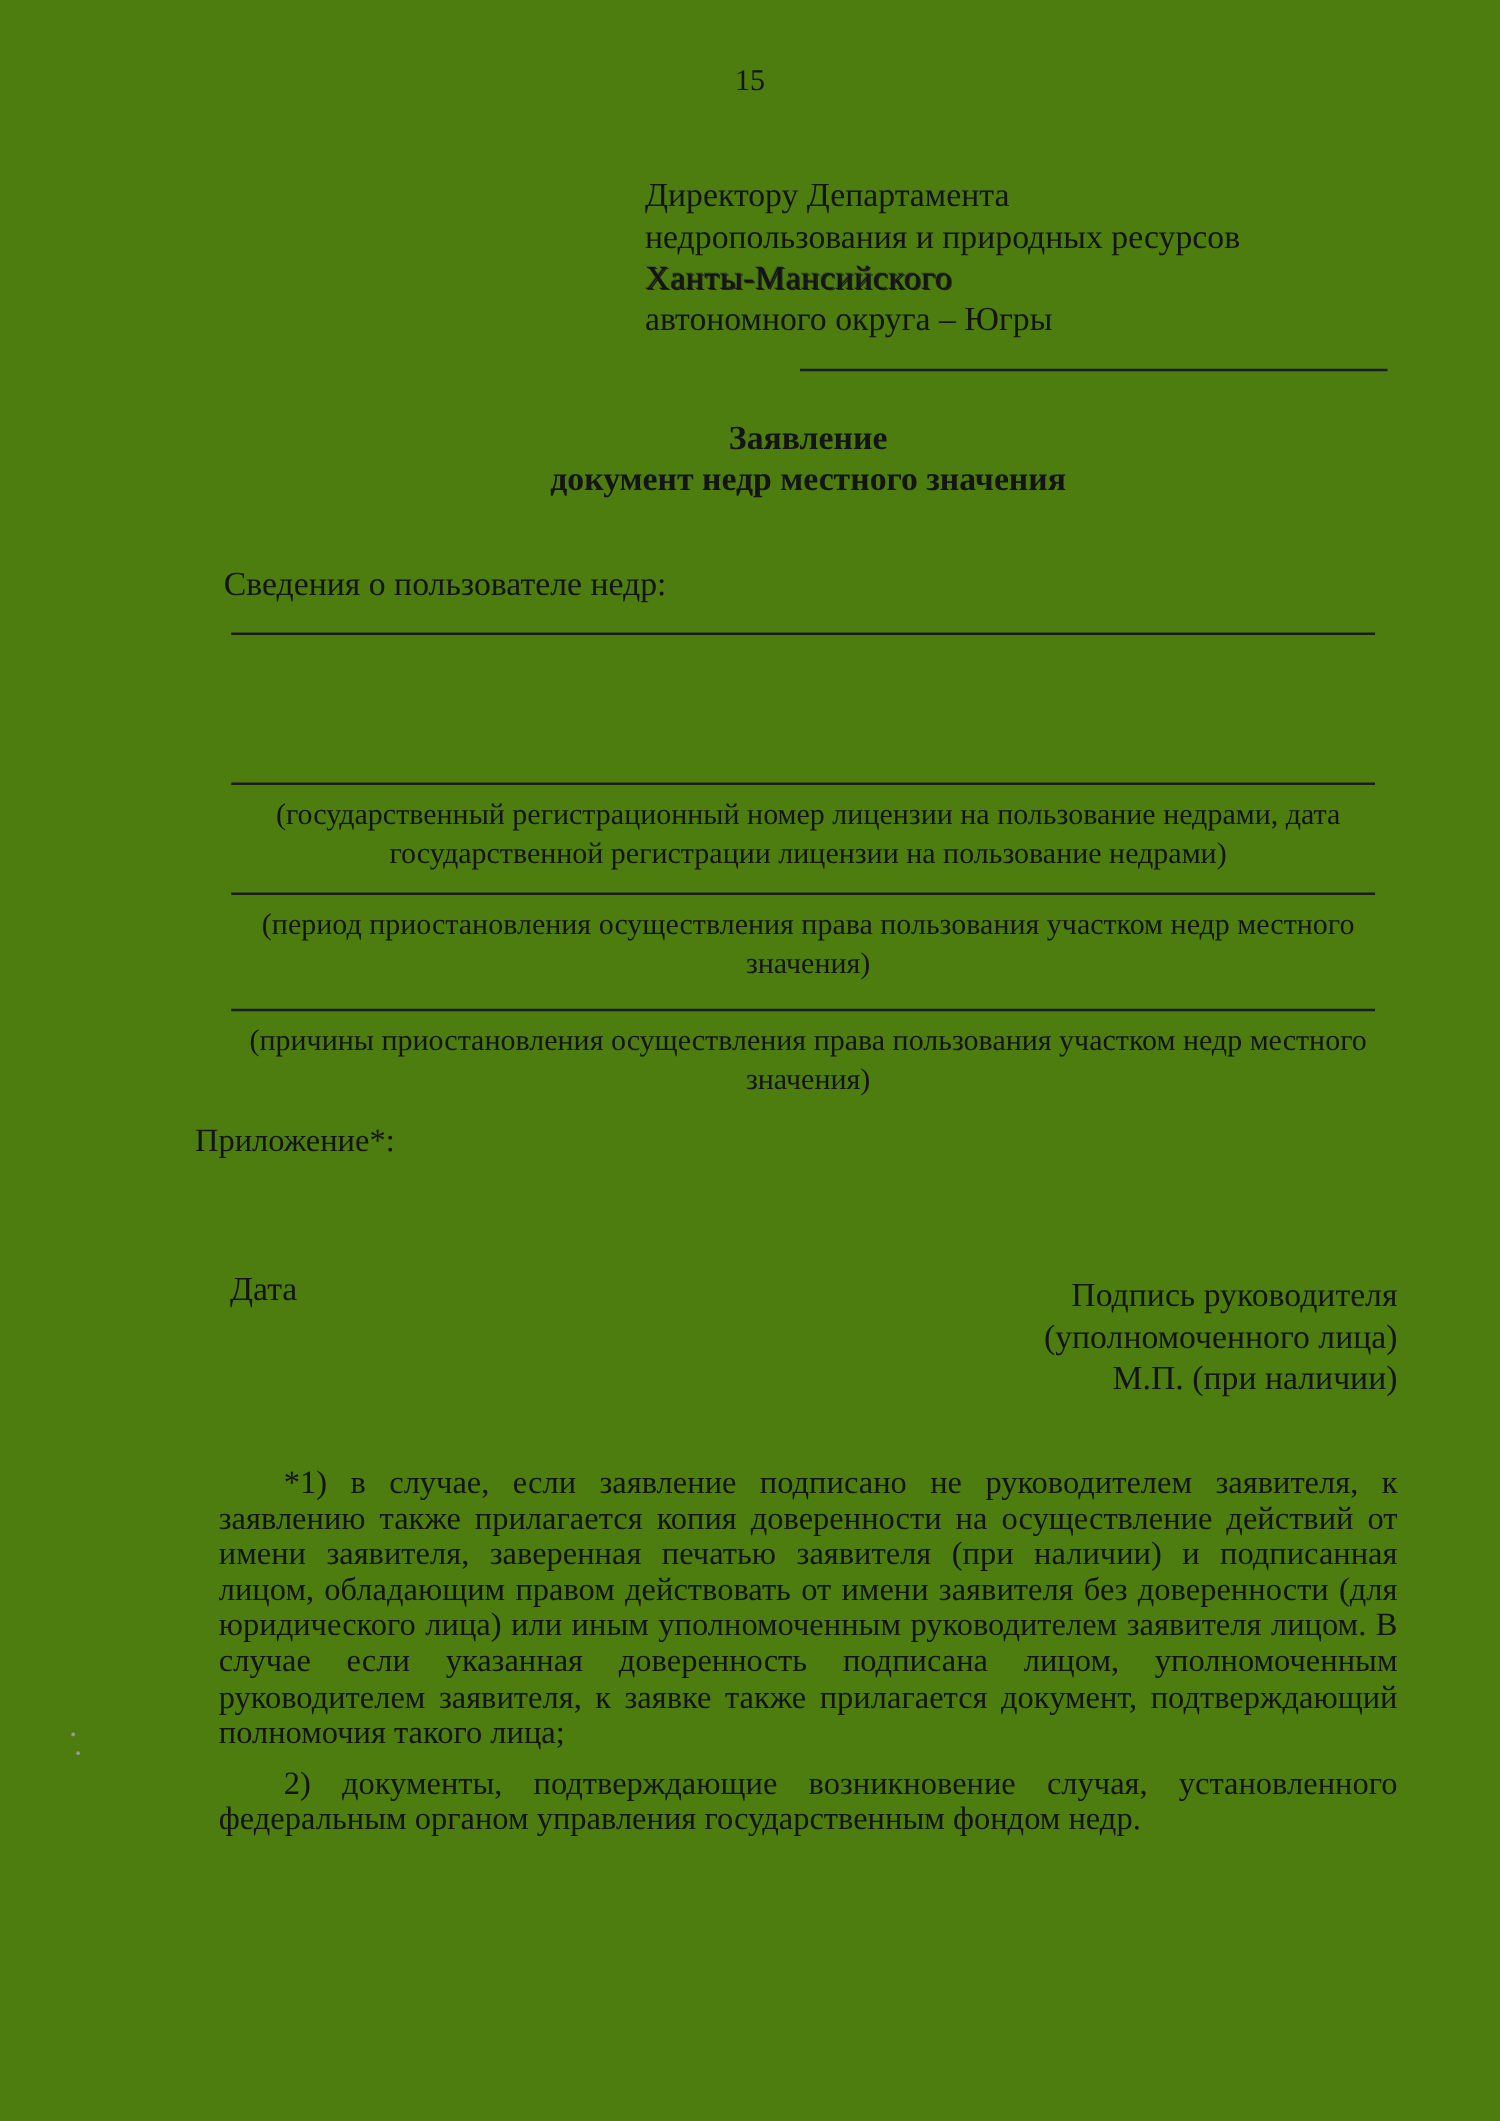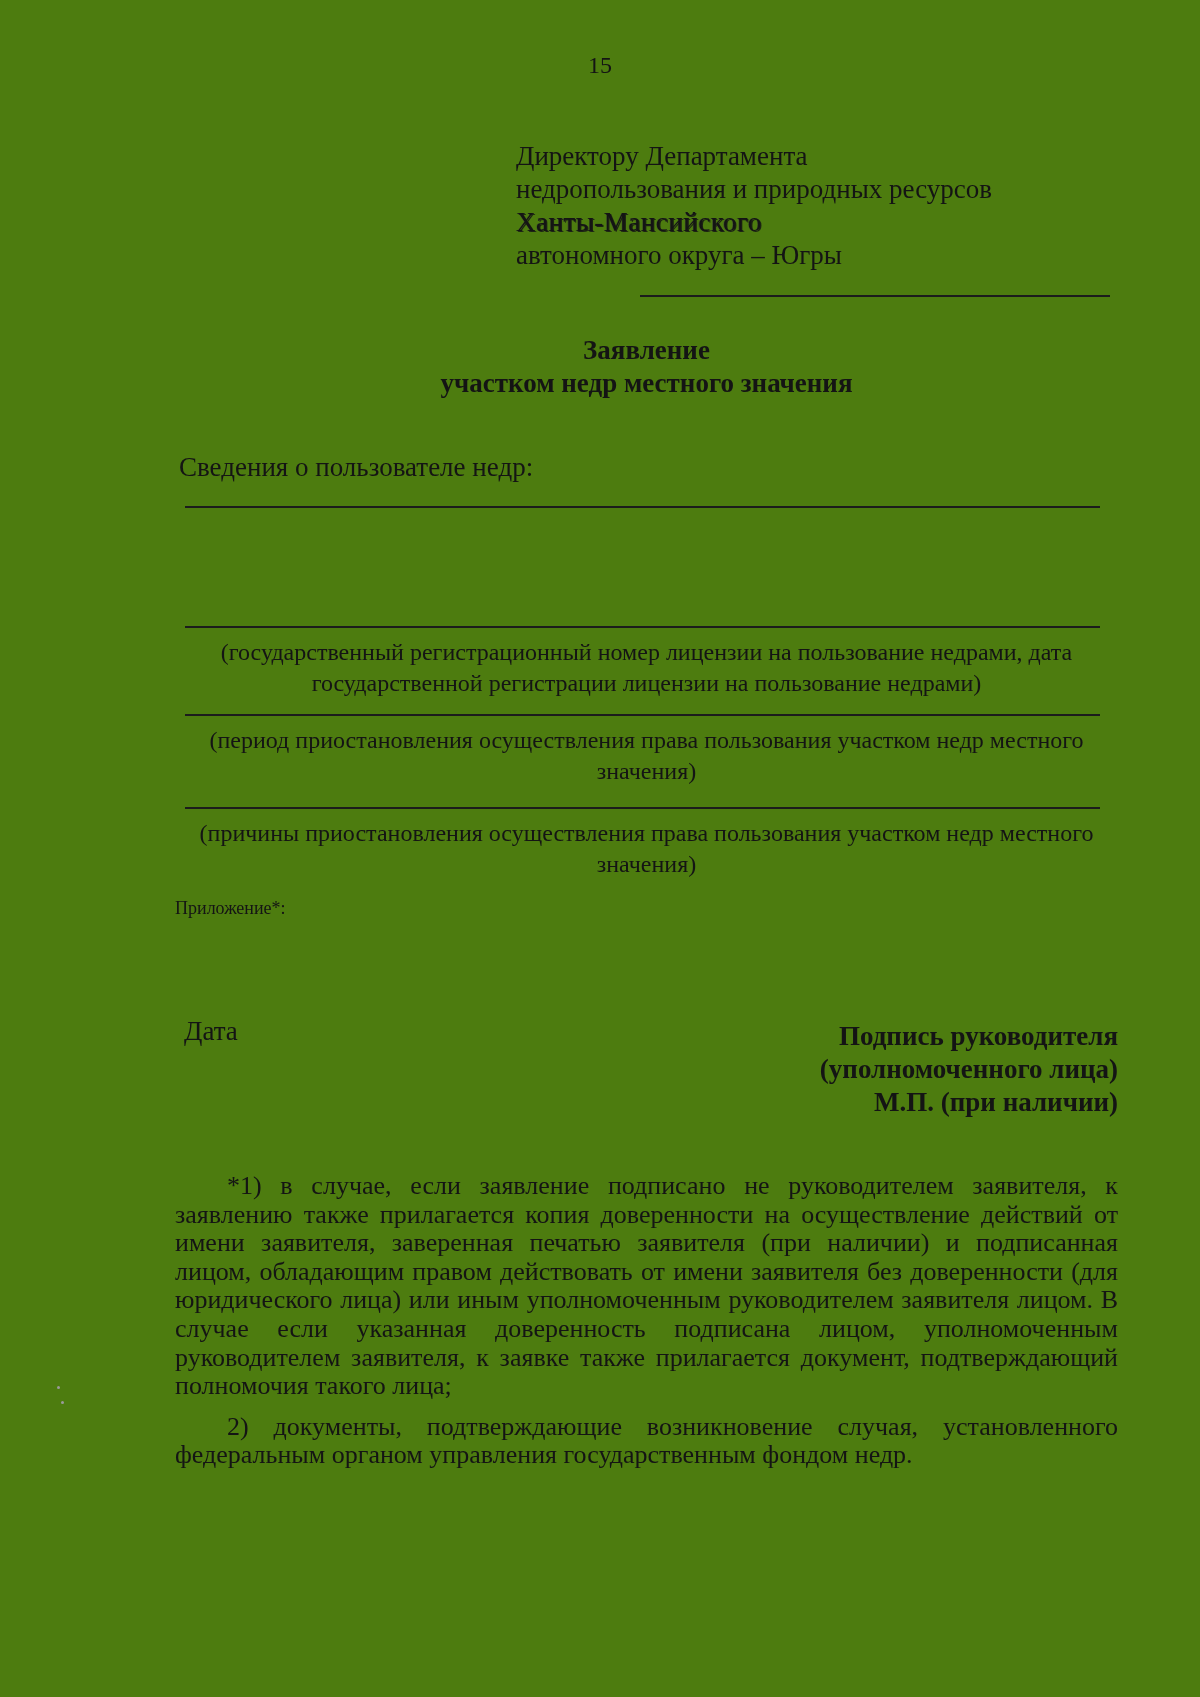--- a/index.html
+++ b/index.html
@@ -57,37 +57,36 @@
     border-top: 2px solid #1c1c1c;
   }
   .field-caption {
     left: 163px; width: 967px;
     text-align: center;
     font-size: 24px;
     line-height: 31px;
   }
 
   .attachment-label {
-    top: 898px; left: 175px;
-    font-size: 18px;
+    top: 898px; left: 156px;
+    font-size: 26px;
   }
 
   .date-label {
     top: 1016px; left: 184px;
     font-size: 27px;
   }
 
   .signature {
     top: 1020px; right: 82px;
     width: 620px;
     text-align: right;
     font-size: 27px;
     line-height: 33px;
     white-space: nowrap;
-    font-weight: bold;
   }
 
   .footnote {
     top: 1160px; left: 163px; width: 967px;
     font-size: 26px;
     line-height: 28.6px;
     text-align: justify;
   }
   .footnote p {
     margin: 12px;
@@ -111,21 +110,21 @@
     <div>Директору Департамента</div>
     <div>недропользования и природных ресурсов</div>
     <div class="smeared">Ханты-Мансийского</div>
     <div>автономного округа – Югры</div>
   </div>
 
   <div class="abs recipient-underline"></div>
 
   <div class="abs doc-title">
     <div>Заявление</div>
-    <div>участком недр местного значения</div>
+    <div>документ недр местного значения</div>
   </div>
 
   <div class="abs intro-label">Сведения о пользователе недр:</div>
 
   <div class="abs field-line" style="top:506px"></div>
 
   <div class="abs field-line" style="top:626px"></div>
   <div class="abs field-caption" style="top:637px">
     <div>(государственный регистрационный номер лицензии на пользование недрами, дата</div>
     <div>государственной регистрации лицензии на пользование недрами)</div>

